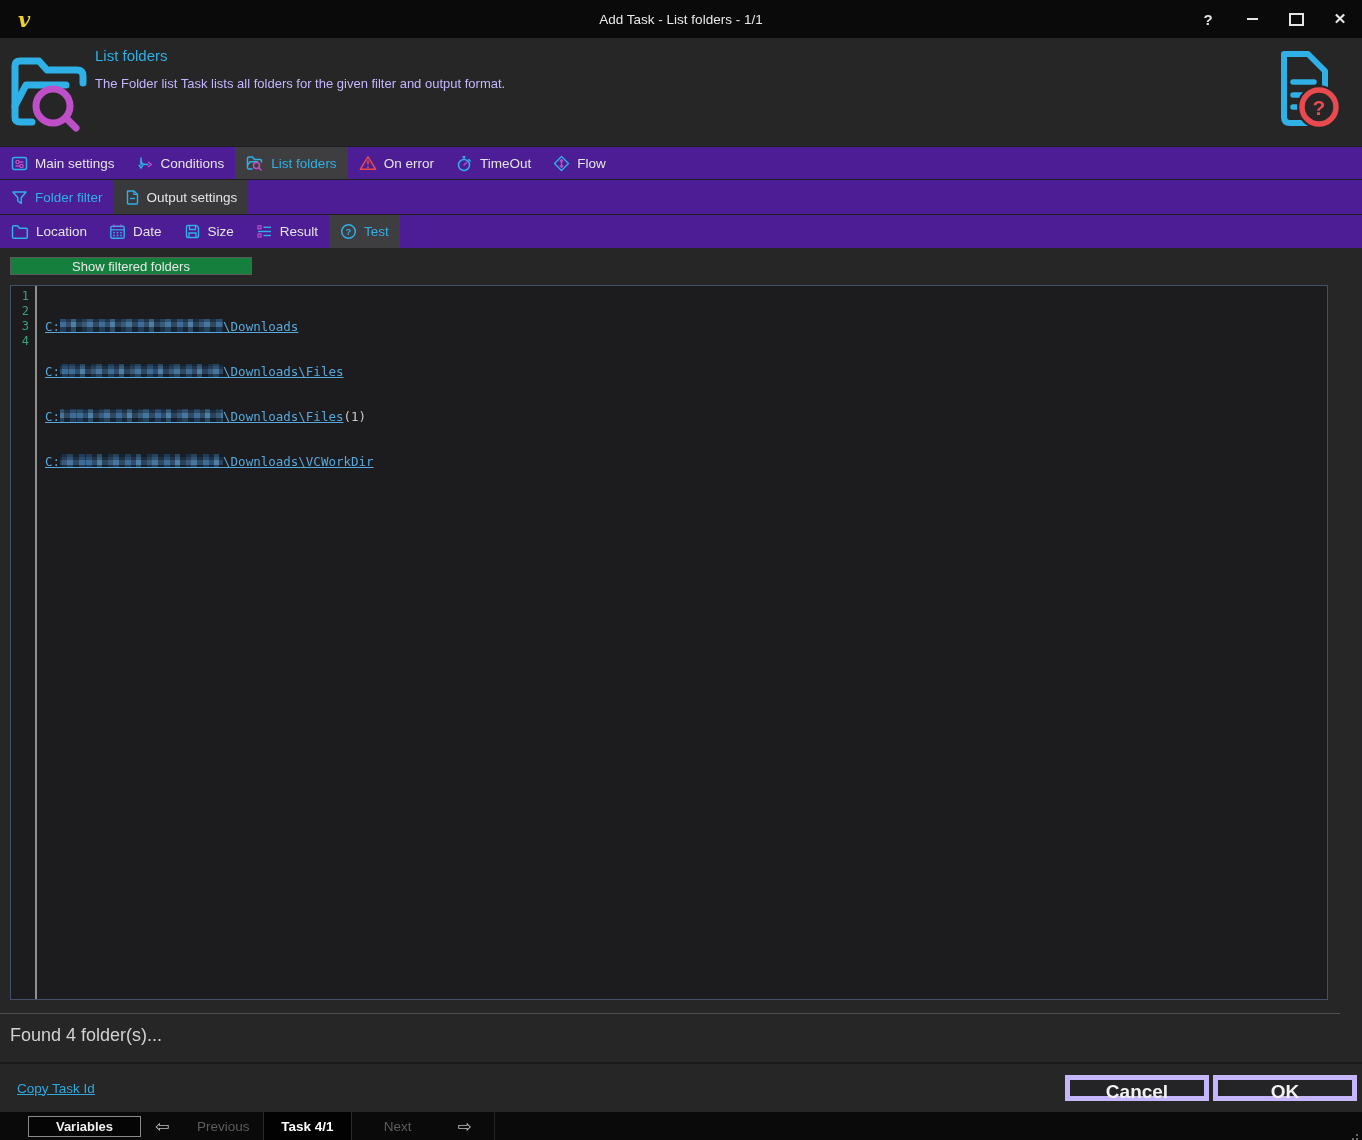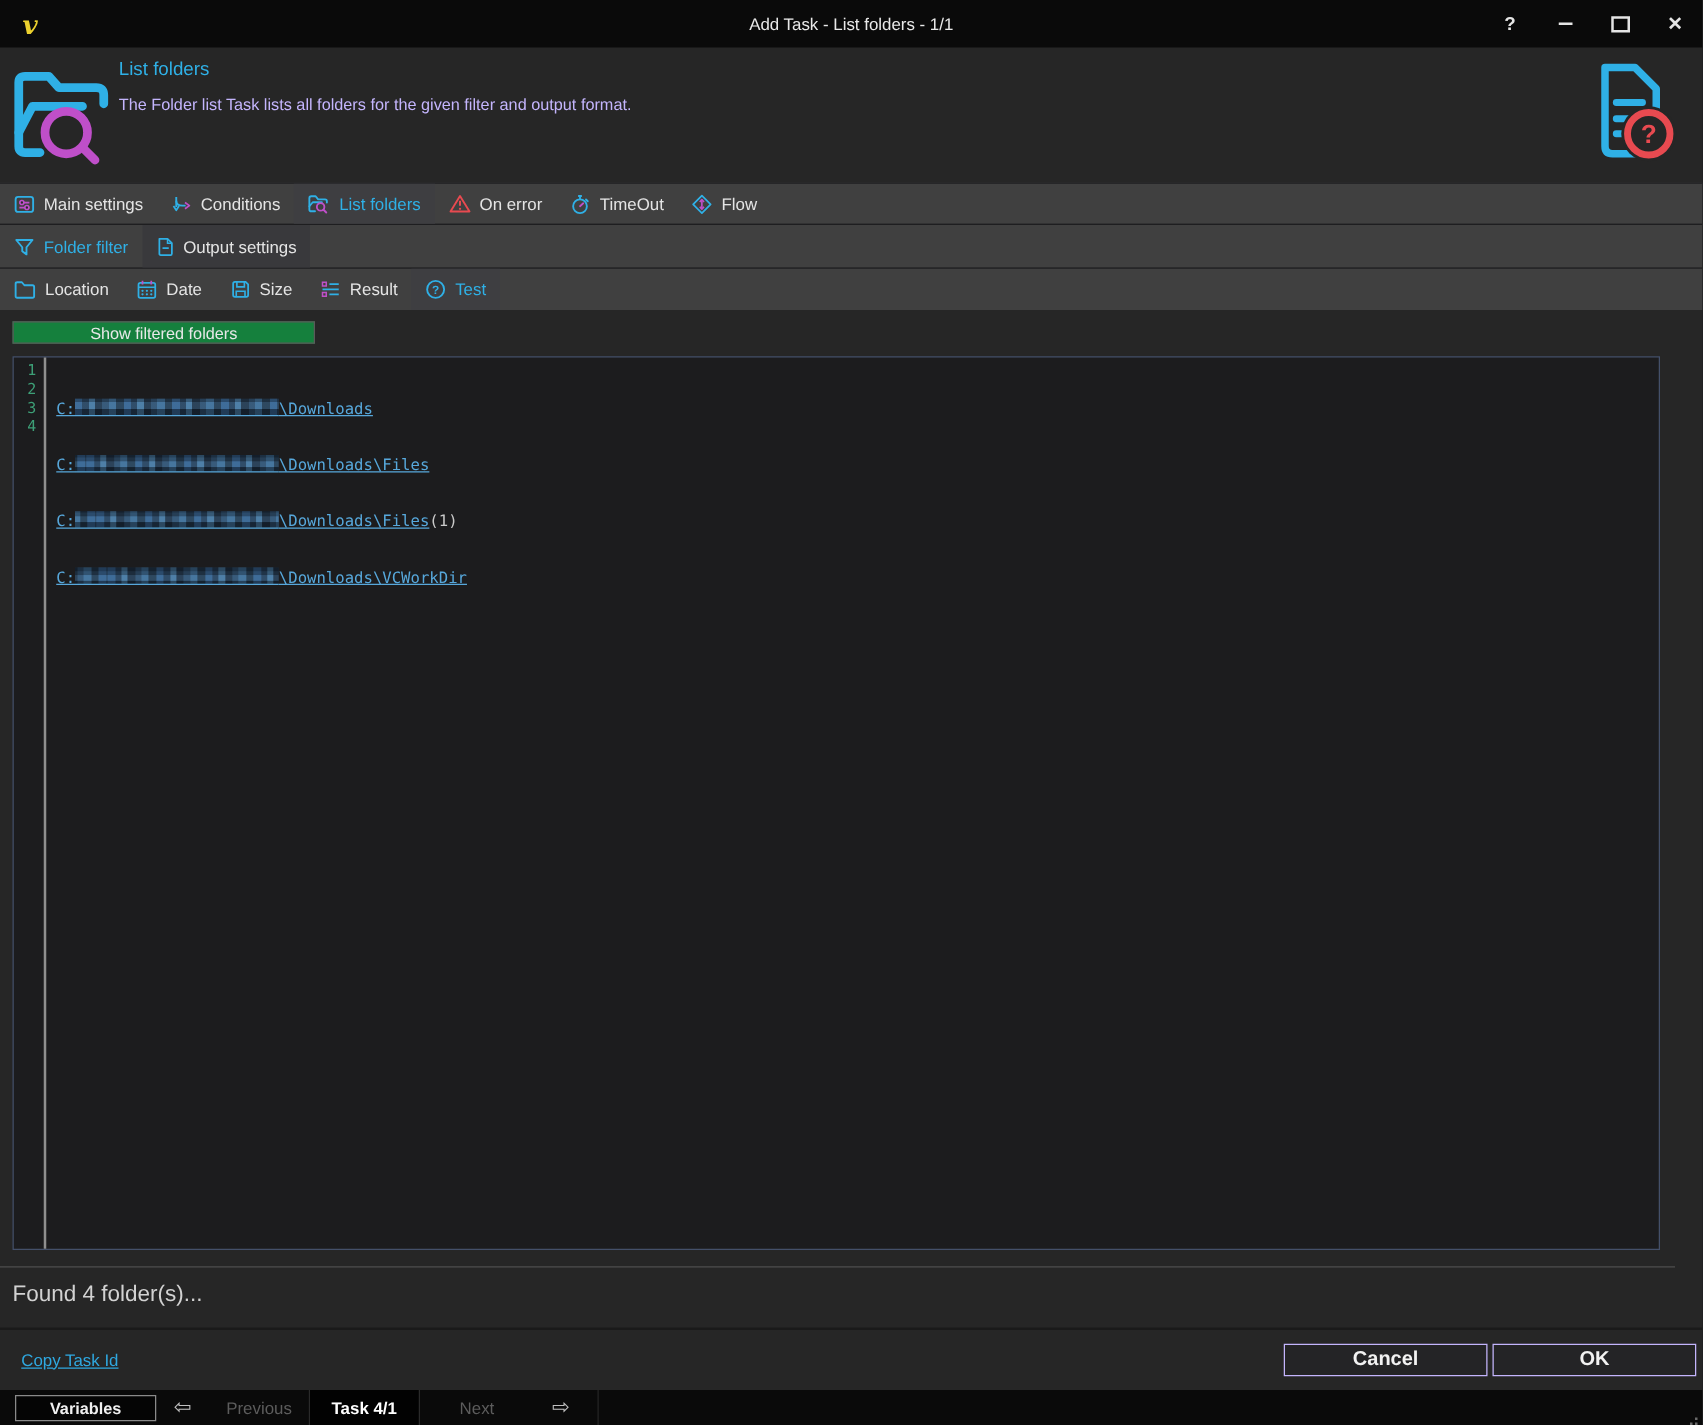--- a/index.html
+++ b/index.html
@@ -19,21 +19,21 @@
            color:#e5e5e5;font-size:15px;font-weight:bold;cursor:default;}
   .glyph-min{display:inline-block;width:11px;border-top:2px solid #e5e5e5;}
   .glyph-max{display:inline-block;width:11px;height:9px;border:2px solid #e5e5e5;}
   
   .header{height:108px;position:relative;}
   .hdr-icon{position:absolute;left:6px;top:6px;}
   .hdr-title{position:absolute;left:95px;top:9px;font-size:15px;color:#2fb0e6;}
   .hdr-desc{position:absolute;left:95px;top:38px;font-size:13px;color:#c4b5fd;}
   .hdr-help{position:absolute;right:18px;top:8px;cursor:pointer;}
   
-  .tabstrip{background:#404040;display:flex;align-items:stretch;border-top:1px solid #1e1e20;}
+  .tabstrip{background:#4c1d95;display:flex;align-items:stretch;border-top:1px solid #1e1e20;}
   .row1{height:32px;}
   .row2{height:34px;}
   .row3{height:33px;}
   .tab{display:flex;align-items:center;gap:7px;padding:0 11px;font-size:13.5px;color:#e4e4e4;cursor:pointer;white-space:nowrap;}
   .tab.active{background:#3e3e41;color:#2fb0e6;}
   .tab.hl{background:#39393c;}
   .tab svg{flex:0 0 auto;}
   
   .content{height:814px;padding-top:9px;box-sizing:border-box;}
   .show-btn{display:block;margin-left:10px;width:242px;height:18px;background:#15803d;
@@ -53,28 +53,28 @@
      repeating-linear-gradient(0deg, rgba(8,14,22,.45) 0 5px, rgba(96,150,196,.22) 5px 10px, rgba(28,44,60,.4) 10px 15px),
      repeating-linear-gradient(90deg, #35608c 0 6px, #233950 6px 11px, #49799f 11px 16px, #1d2c3c 16px 22px, #2d4a66 22px 27px, #3f6d94 27px 33px, #203344 33px 39px);
     border-bottom:1px solid #57a8dc;}
   .code-line:nth-child(2) .redact{background-position:3px 2px,9px 0;}
   .code-line:nth-child(3) .redact{background-position:6px 1px,17px 0;}
   .code-line:nth-child(4) .redact{background-position:2px 3px,26px 0;}
   .status-line{margin:11px 0 0 10px;font-size:18px;color:#d2d2d2;}
   
   .footer{height:50px;border-top:2px solid #1a1a1a;display:flex;align-items:center;box-sizing:border-box;}
   .copy-link{margin-left:17px;margin-right:auto;color:#2fa8e0;font-size:13.5px;text-decoration:underline;cursor:pointer;}
-  .dlg-btn{width:163px;height:26px;background:#242426;border:1px solid #c4b5fd;color:#f2f2f2;
-           font-size:16px;font-weight:bold;font-family:"Liberation Sans",sans-serif;cursor:pointer;}
+  .dlg-btn{width:144px;height:26px;background:#242426;border:5px solid #c4b5fd;color:#f2f2f2;
+           font-size:19px;font-weight:bold;font-family:"Liberation Sans",sans-serif;cursor:pointer;}
   .dlg-btn.cancel{margin-right:4px;}
   .dlg-btn.ok{margin-right:5px;}
   
   .taskbar{height:28px;background:#0a0a0a;display:flex;align-items:center;position:relative;}
   .tb-left{display:flex;align-items:center;height:100%;border-right:1px solid #242424;padding-right:8px;}
-  .var-btn{margin-left:12px;width:113px;height:21px;background:#050505;border:1px solid #8a8a8a;
+  .var-btn{margin-left:28px;width:113px;height:21px;background:#050505;border:1px solid #8a8a8a;
            color:#f0f0f0;font-size:13px;font-weight:600;font-family:"Liberation Sans",sans-serif;cursor:pointer;}
   .tb-arrow{font-family:"DejaVu Sans",sans-serif;font-size:17px;color:#c0c0c0;margin:0 14px;cursor:pointer;line-height:1;}
   .tb-prev,.tb-next{font-size:13.5px;color:#5c5c5c;text-align:center;cursor:default;}
   .tb-prev{width:80px;}
   .tb-next{width:92px;}
   .task-tile{height:100%;display:flex;align-items:center;padding:0 17px;background:#020202;
              border-left:1px solid #2a2a2a;border-right:1px solid #2a2a2a;
              color:#ffffff;font-weight:bold;font-size:13.5px;}
   .grip{position:absolute;right:4px;bottom:4px;width:2px;height:2px;background:#6a6a6a;
         box-shadow:-4px 4px 0 #6a6a6a,0 4px 0 #6a6a6a;cursor:nwse-resize;}

